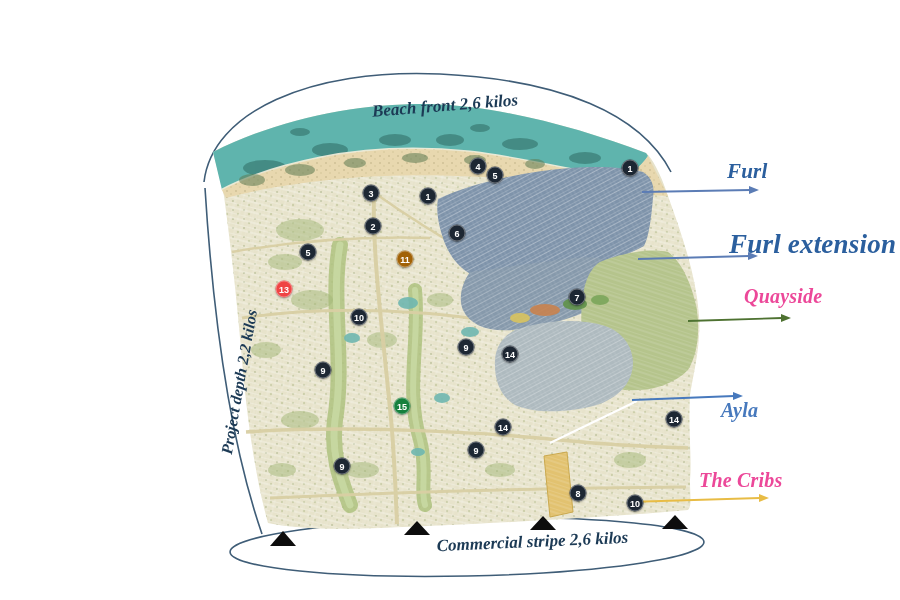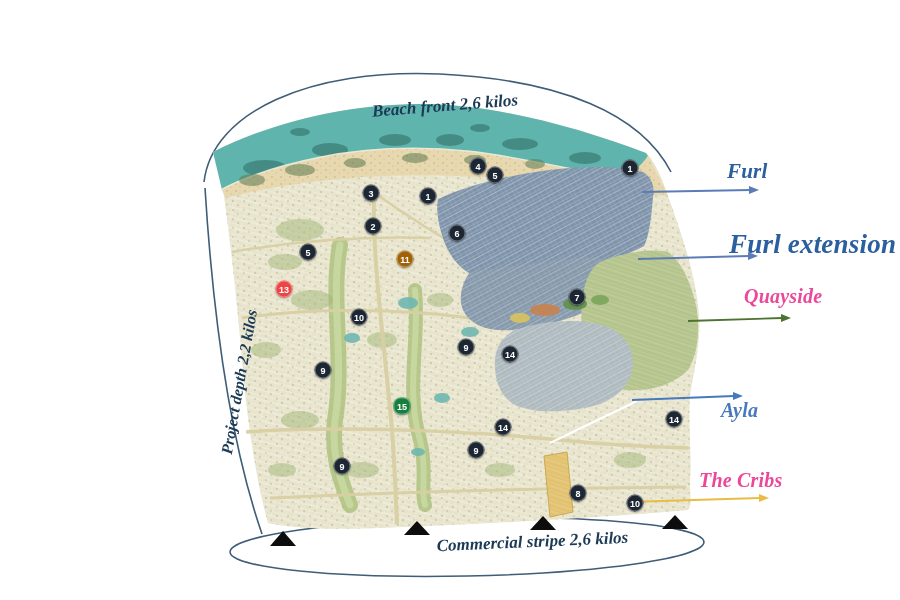--- a/index.html
+++ b/index.html
@@ -225,21 +225,21 @@
       <div class="marker" style="left: 630px; top: 168px; background: rgb(29, 39, 51); color: rgb(255, 255, 255);">1</div>
       <div class="marker" style="left: 457px; top: 233px; background: rgb(29, 39, 51); color: rgb(255, 255, 255);">6</div>
       <div class="marker" style="left: 308px; top: 252px; background: rgb(29, 39, 51); color: rgb(255, 255, 255);">5</div>
       <div class="marker" style="left: 405px; top: 259px; background: #a16207; color: rgb(255, 255, 255);">11</div>
       <div class="marker" style="left: 284px; top: 289px; background: #ef4444; color: rgb(255, 255, 255);">13</div>
       <div class="marker" style="left: 359px; top: 317px; background: rgb(29, 39, 51); color: rgb(255, 255, 255);">10</div>
       <div class="marker" style="left: 577px; top: 297px; background: rgb(29, 39, 51); color: rgb(255, 255, 255);">7</div>
       <div class="marker" style="left: 466px; top: 347px; background: rgb(29, 39, 51); color: rgb(255, 255, 255);">9</div>
       <div class="marker" style="left: 510px; top: 354px; background: rgb(29, 39, 51); color: rgb(255, 255, 255);">14</div>
       <div class="marker" style="left: 323px; top: 370px; background: rgb(29, 39, 51); color: rgb(255, 255, 255);">9</div>
-      <div class="marker" style="left: 402px; top: 406px; background: #15803d; color: rgb(255, 255, 255); border-radius: 7px;">15</div>
+      <div class="marker" style="left: 402px; top: 406px; background: #15803d; color: rgb(255, 255, 255);">15</div>
       <div class="marker" style="left: 503px; top: 427px; background: rgb(29, 39, 51); color: rgb(255, 255, 255);">14</div>
       <div class="marker" style="left: 674px; top: 419px; background: rgb(29, 39, 51); color: rgb(255, 255, 255);">14</div>
       <div class="marker" style="left: 476px; top: 450px; background: rgb(29, 39, 51); color: rgb(255, 255, 255);">9</div>
       <div class="marker" style="left: 342px; top: 466px; background: rgb(29, 39, 51); color: rgb(255, 255, 255);">9</div>
       <div class="marker" style="left: 578px; top: 493px; background: rgb(29, 39, 51); color: rgb(255, 255, 255);">8</div>
       <div class="marker" style="left: 635px; top: 503px; background: rgb(29, 39, 51); color: rgb(255, 255, 255);">10</div>
     </div>
 </div>
 
 </body></html>

